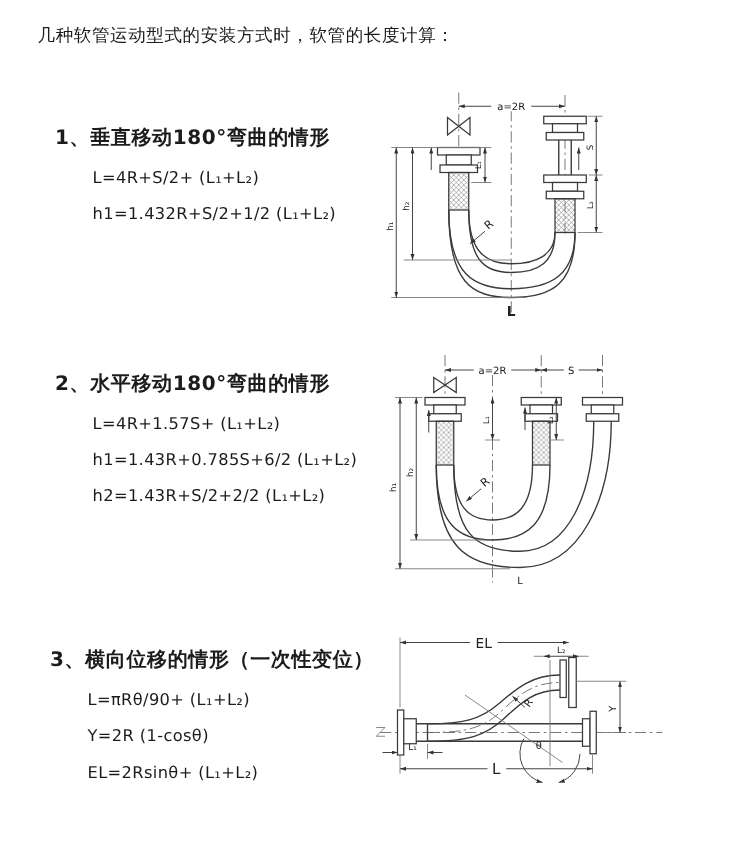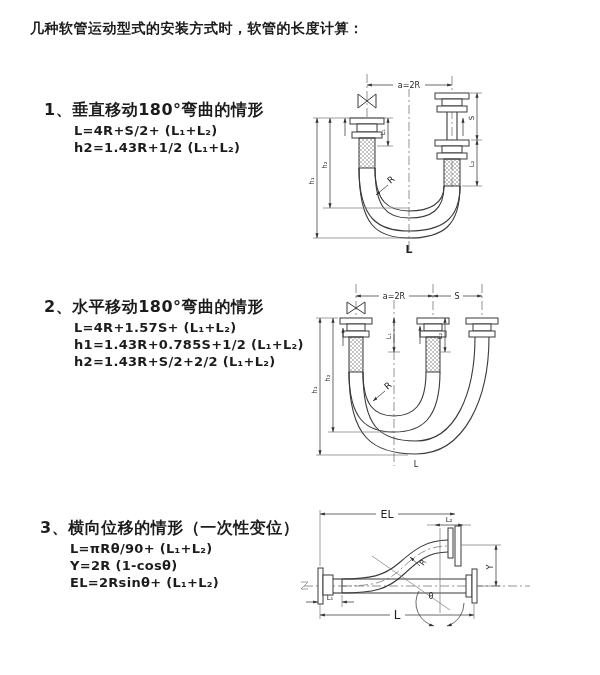--- a/index.html
+++ b/index.html
@@ -1,26 +1,26 @@
 <!DOCTYPE html>
 <html><head>
 <meta charset="utf-8">
 <style>
   html,body{margin:0;padding:0;background:#fff;}
   .page{
     position:relative;width:600px;height:675px;background:#ffffff;overflow:hidden;
     font-family:"DejaVu Sans","Liberation Sans",sans-serif;color:#1c1c1c;
   }
   .doc-title{
-    position:absolute;left:30px;top:20px;font-size:14px;font-weight:bold;
+    position:absolute;left:30px;top:20px;font-size:14px;font-weight:normal;
     letter-spacing:0.5px;white-space:nowrap;
   }
   .sec{position:absolute;width:300px;}
   .sec-heading{font-size:16px;font-weight:bold;letter-spacing:0.5px;margin:0;}
-  .formula{font-size:13px;font-weight:700;margin:2px 0 0 30px;letter-spacing:0.3px;white-space:nowrap;}
+  .formula{font-size:13px;font-weight:400;margin:14px 0 0 30px;letter-spacing:0.3px;white-space:nowrap;}
   .diagram{position:absolute;}
   svg{display:block;}
   .dimline{stroke:#444;stroke-width:0.8;fill:none;}
   .thinline{stroke:#777;stroke-width:0.7;fill:none;}
   .cline{stroke:#666;stroke-width:0.7;fill:none;stroke-dasharray:9 3 2 3;}
   .hose{stroke:#3a3a3a;stroke-width:1.1;fill:none;}
   .fitting{stroke:#3a3a3a;stroke-width:1;fill:#ffffff;}
   .braid{stroke:#3a3a3a;stroke-width:1;}
   .svglbl{fill:#222;}
   .lblbg{fill:#ffffff;}
@@ -28,21 +28,21 @@
 </head>
 <body>
 
 <div class="page">
 
   <div class="doc-title">几种软管运动型式的安装方式时，软管的长度计算：</div>
 
   <div class="sec" style="left:44px;top:100px;">
     <p class="sec-heading">1、垂直移动180°弯曲的情形</p>
     <div class="formula">L=4R+S/2+ (L₁+L₂)</div>
-    <div class="formula">h2=1.43R+1/2 (L₁+L₂)</div>
+    <div class="formula">h1=1.432R+S/2+1/2 (L₁+L₂)</div>
   </div>
 
   <svg class="diagram" style="left:303px;top:68px;" width="260" height="200" viewBox="0 0 260 200">
     <defs>
       <pattern id="braid1" width="4" height="4" patternUnits="userSpaceOnUse">
         <path d="M0,4 L4,0 M0,0 L4,4" stroke="#888" stroke-width="0.5"></path>
       </pattern>
       <marker id="ar1" markerWidth="7" markerHeight="6" refX="6" refY="2" orient="auto-start-reverse">
         <path d="M0,0 L6,2 L0,4 Z" fill="#333"></path>
       </marker>
@@ -129,21 +129,21 @@
       <line class="dimline" x1="85" y1="117" x2="73" y2="127" marker-end="url(#ar1)"></line>
       <text class="svglbl" x="90" y="114" font-size="9" text-anchor="middle" transform="rotate(-40 90 114)">R</text>
     </g>
 
     <text class="svglbl" x="106" y="185" font-size="11" font-weight="bold" text-anchor="middle">L</text>
   </svg>
 
   <div class="sec" style="left:44px;top:297px;">
     <p class="sec-heading">2、水平移动180°弯曲的情形</p>
     <div class="formula">L=4R+1.57S+ (L₁+L₂)</div>
-    <div class="formula">h1=1.43R+0.785S+1/2 (L₁+L₂)</div>
+    <div class="formula">h1=1.43R+0.785S+6/2 (L₁+L₂)</div>
     <div class="formula">h2=1.43R+S/2+2/2 (L₁+L₂)</div>
   </div>
 
   <svg class="diagram" style="left:303px;top:278px;" width="275" height="200" viewBox="0 0 275 200">
     <defs>
       <pattern id="braid2" width="4" height="4" patternUnits="userSpaceOnUse">
         <path d="M0,4 L4,0 M0,0 L4,4" stroke="#888" stroke-width="0.5"></path>
       </pattern>
       <marker id="ar2" markerWidth="7" markerHeight="6" refX="6" refY="2" orient="auto-start-reverse">
         <path d="M0,0 L6,2 L0,4 Z" fill="#333"></path>

